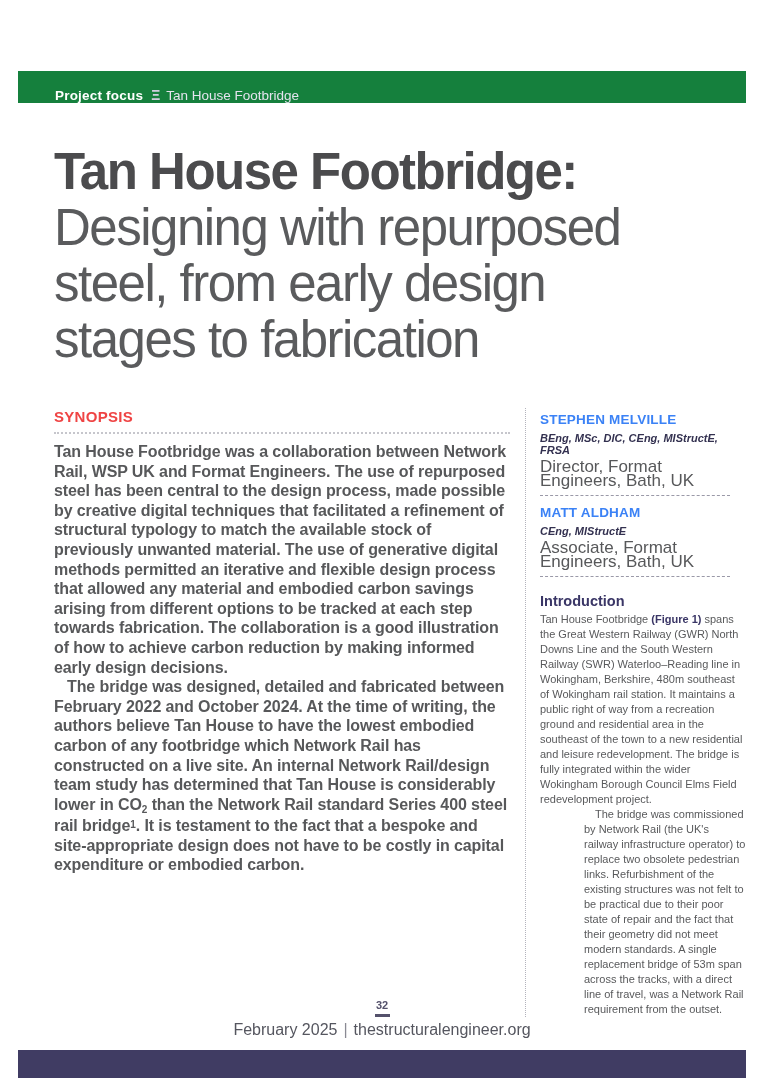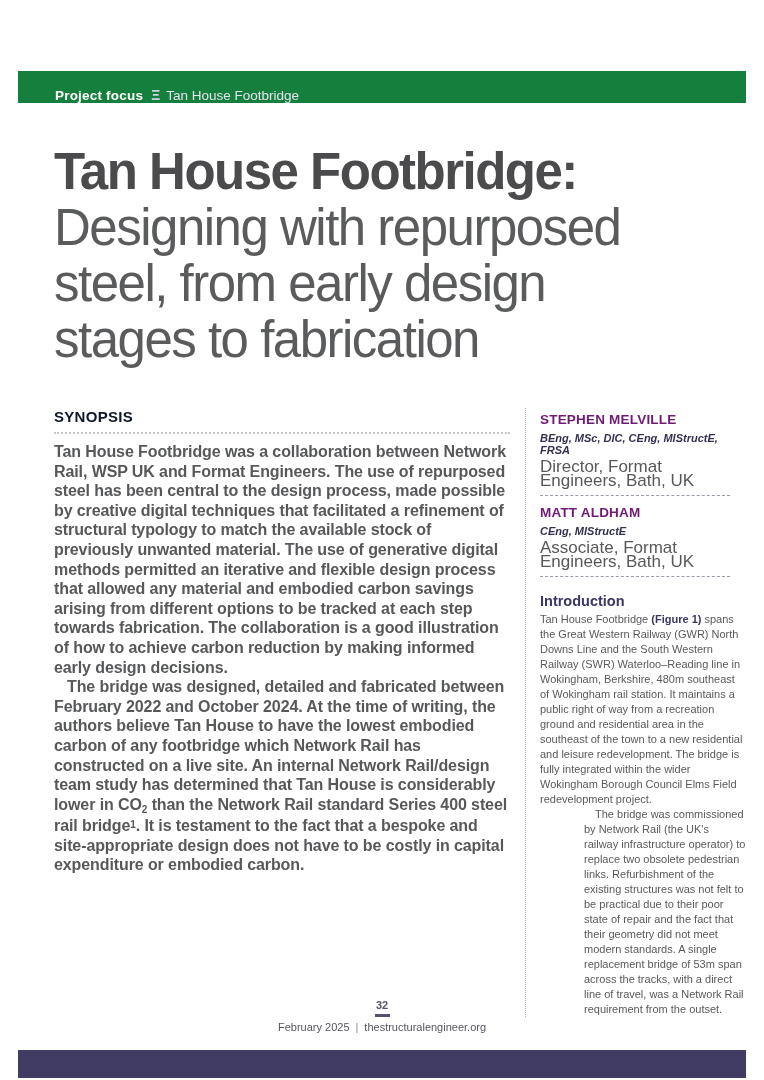--- a/index.html
+++ b/index.html
@@ -20,48 +20,48 @@
   .topbar .kicker-title { font-size:13.5px; color:#e4e3ee; font-weight:400; }
 
   
   .title-block { position:absolute; top:144px; left:54px; right:30px; letter-spacing:-1.5px; }
   .title-bold { font-size:51px; line-height:56px; font-weight:bold; color:#4b4b4d; }
   .title-light { font-size:51px; line-height:56px; font-weight:300; color:#5a5b5d; }
 
   
   .main { position:absolute; top:408px; left:54px; right:18px; display:flex; }
   .left-col { width:456px; flex:0 0 456px; }
-  .synopsis-heading { font-size:15px; font-weight:bold; color:#0f172a; letter-spacing:.3px; }
+  .synopsis-heading { font-size:15px; font-weight:bold; color:#ef4444; letter-spacing:.3px; }
   .synopsis-rule { margin-top:7px; margin-bottom:8px; border-top:2px dotted #c6c6cc; }
   .body-p { font-size:16px; line-height:19.6px; font-weight:bold; color:#57585a; letter-spacing:-0.1px; }
   .body-p.indent { text-indent:13px; }
   .body-p sub { font-size:10px; vertical-align:baseline; position:relative; top:3px; }
   .body-p sup { font-size:10px; vertical-align:top; position:relative; top:-1px; }
 
   .right-col {
     flex:1; margin-left:15px; border-left:1px dotted #b3b3bc; padding-left:14px;
     padding-top:4px;
   }
   .author { margin-bottom:2px; }
-  .author-name { font-size:13.5px; font-weight:bold; color:#701a75; letter-spacing:.2px; }
+  .author-name { font-size:13.5px; font-weight:bold; color:#3b82f6; letter-spacing:.2px; }
   .author-quals { font-size:11px; font-weight:bold; font-style:italic; color:#333150; margin-top:5px; }
   .author-role { font-size:17px; color:#57585a; margin-top:4px; line-height:14px; }
   .author-sep { border-bottom:1px dashed #9a99a8; width:92%; margin:7px 0 9px 0; }
 
   .intro { margin-top:16px; }
   .intro-heading { font-size:14.5px; font-weight:bold; color:#3a3666; margin-bottom:3px; }
   .intro-p { font-size:11px; line-height:15px; color:#58595b; }
   .intro-p.indent { text-indent:11px;margin-left:44px; }
   .figure-ref { font-weight:bold; color:#3a3666; }
 
   
   .footer { position:absolute; top:995px; left:0; right:0; text-align:center; }
   .page-number { font-size:11px; color:#54516b; font-weight:bold; display:inline-block; }
   .page-number-rule { width:15px; height:3px; background:#54516b; margin:1px auto 4px auto; }
-  .footer-line { font-size:11px; color:#55565f; }
+  .footer-line { font-size:16px; color:#55565f; }
   .footer-line .divider { margin:0 6px; color:#8a8a94; }
 
   
   .bottombar {
     position:absolute; top:1050px; left:18px; right:18px; height:28px; background:#403c63;
   }
 </style>
 </head>
 <body>
 

